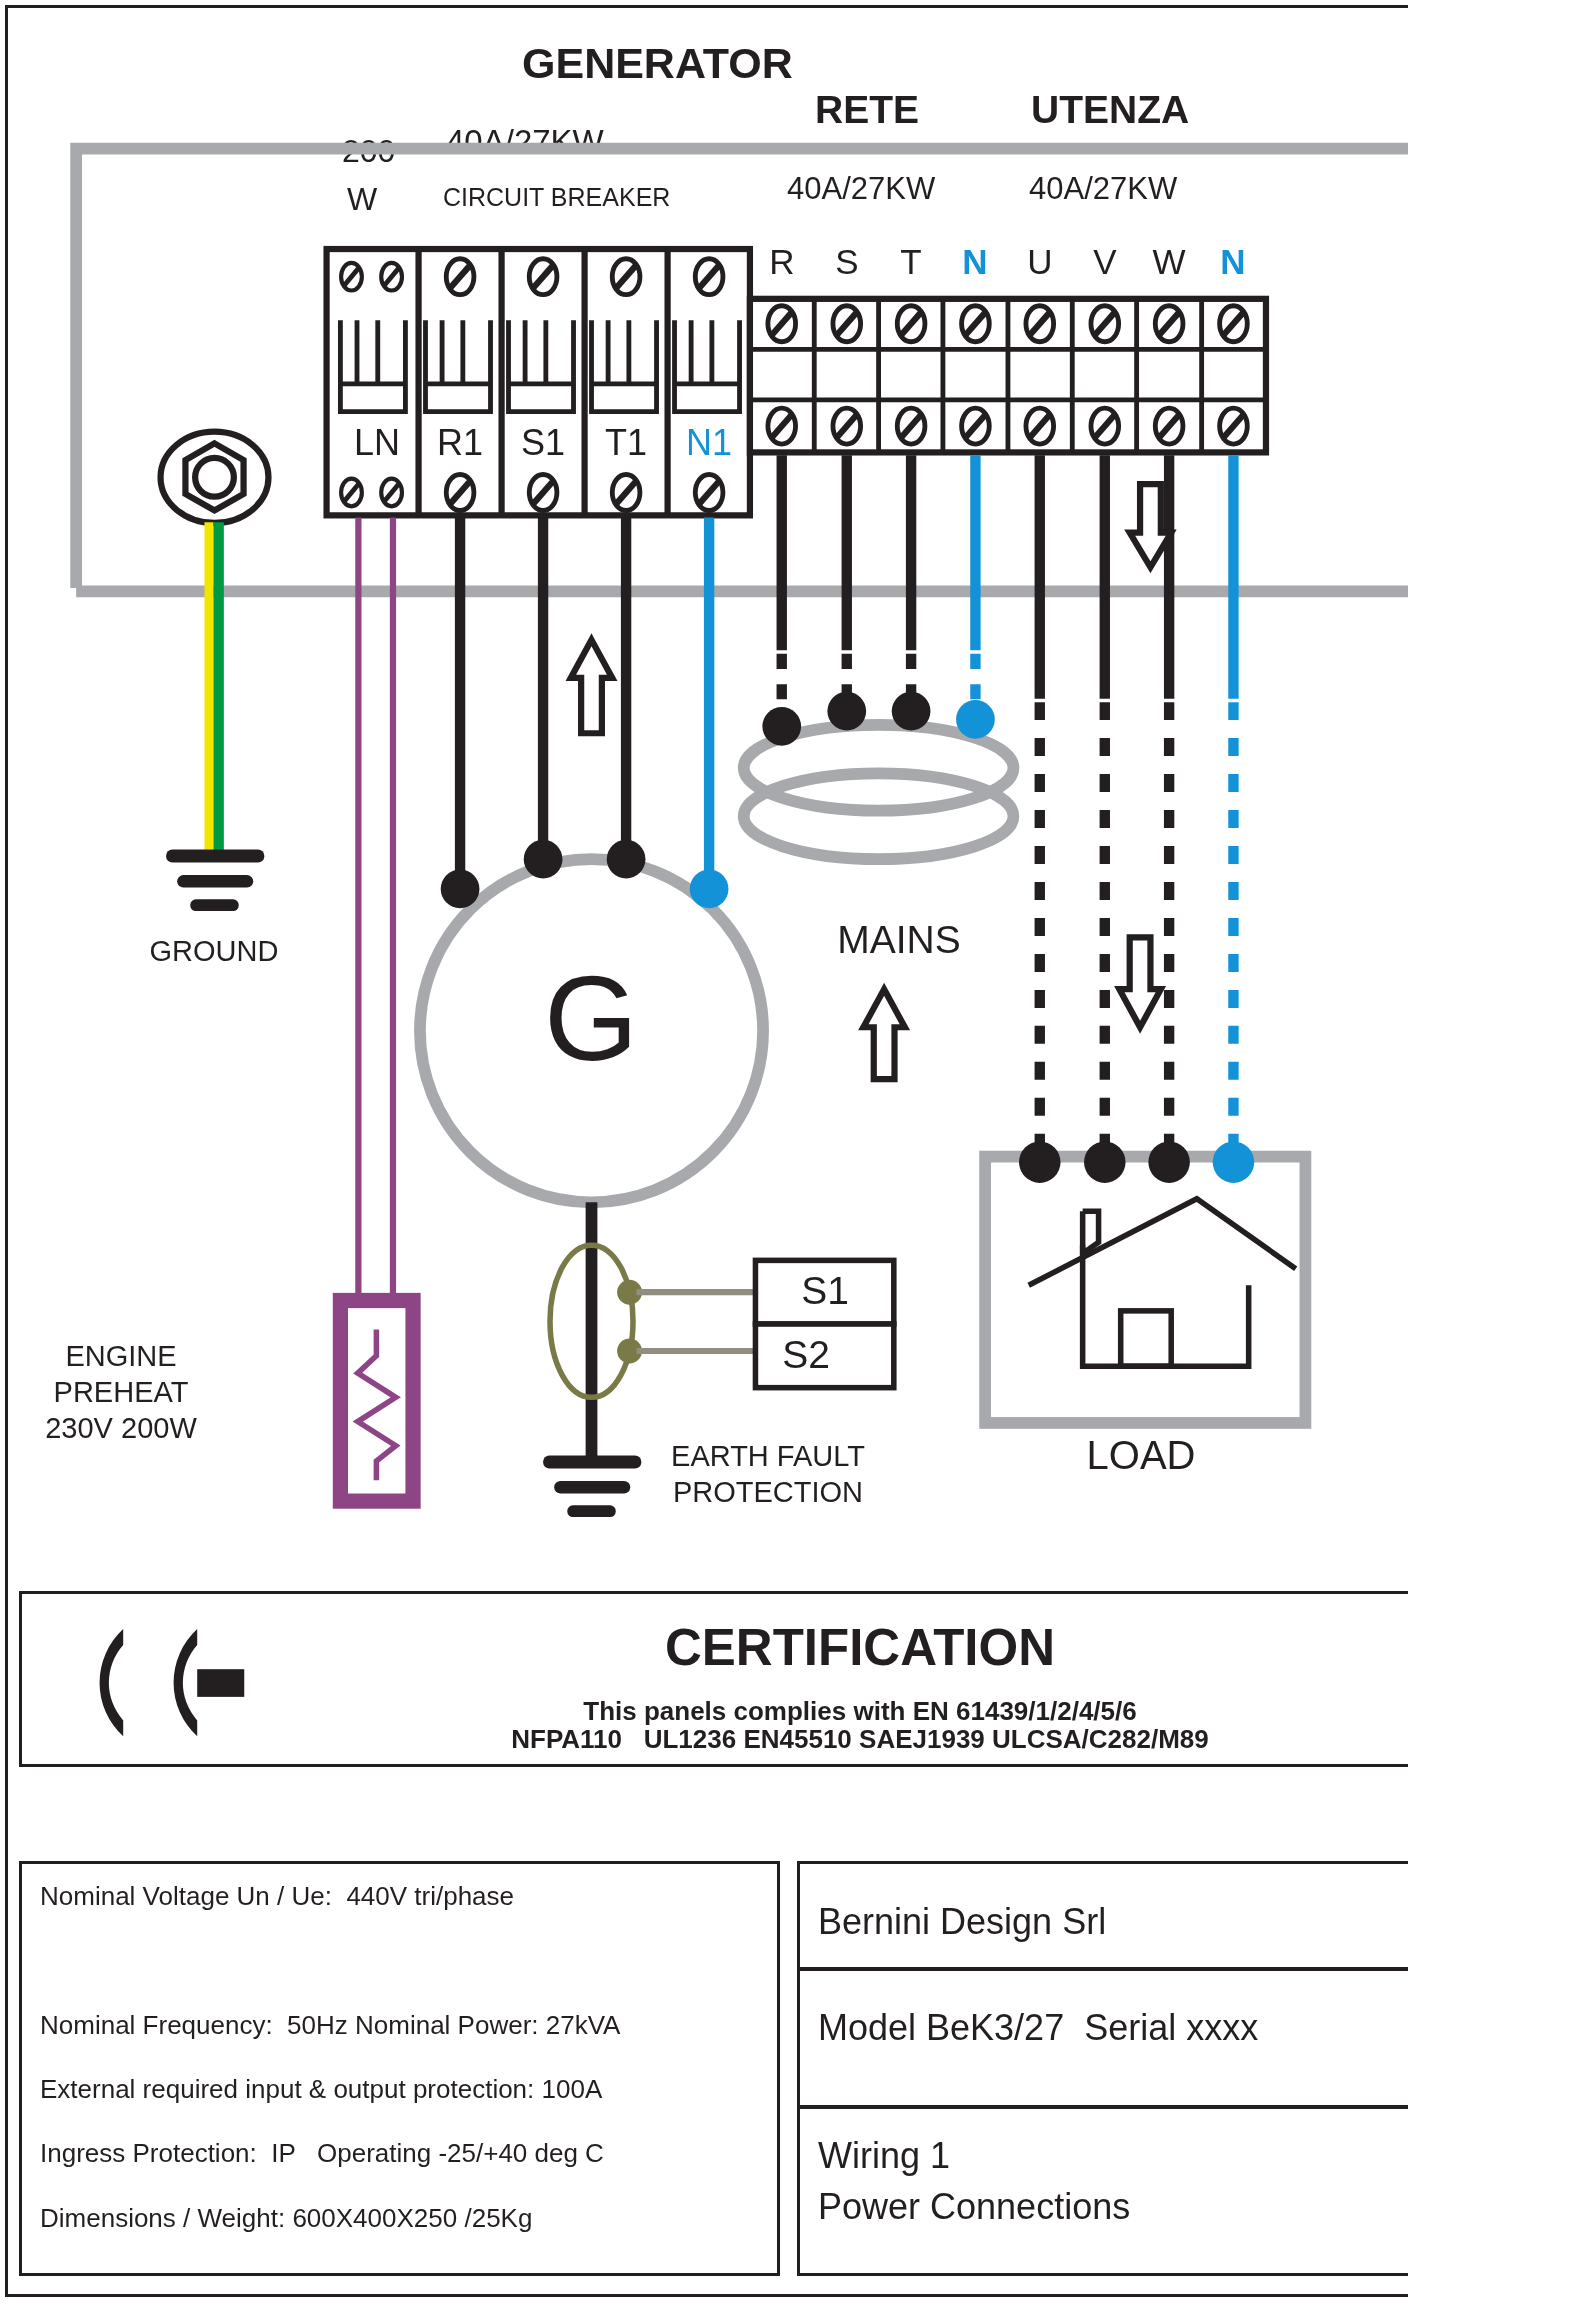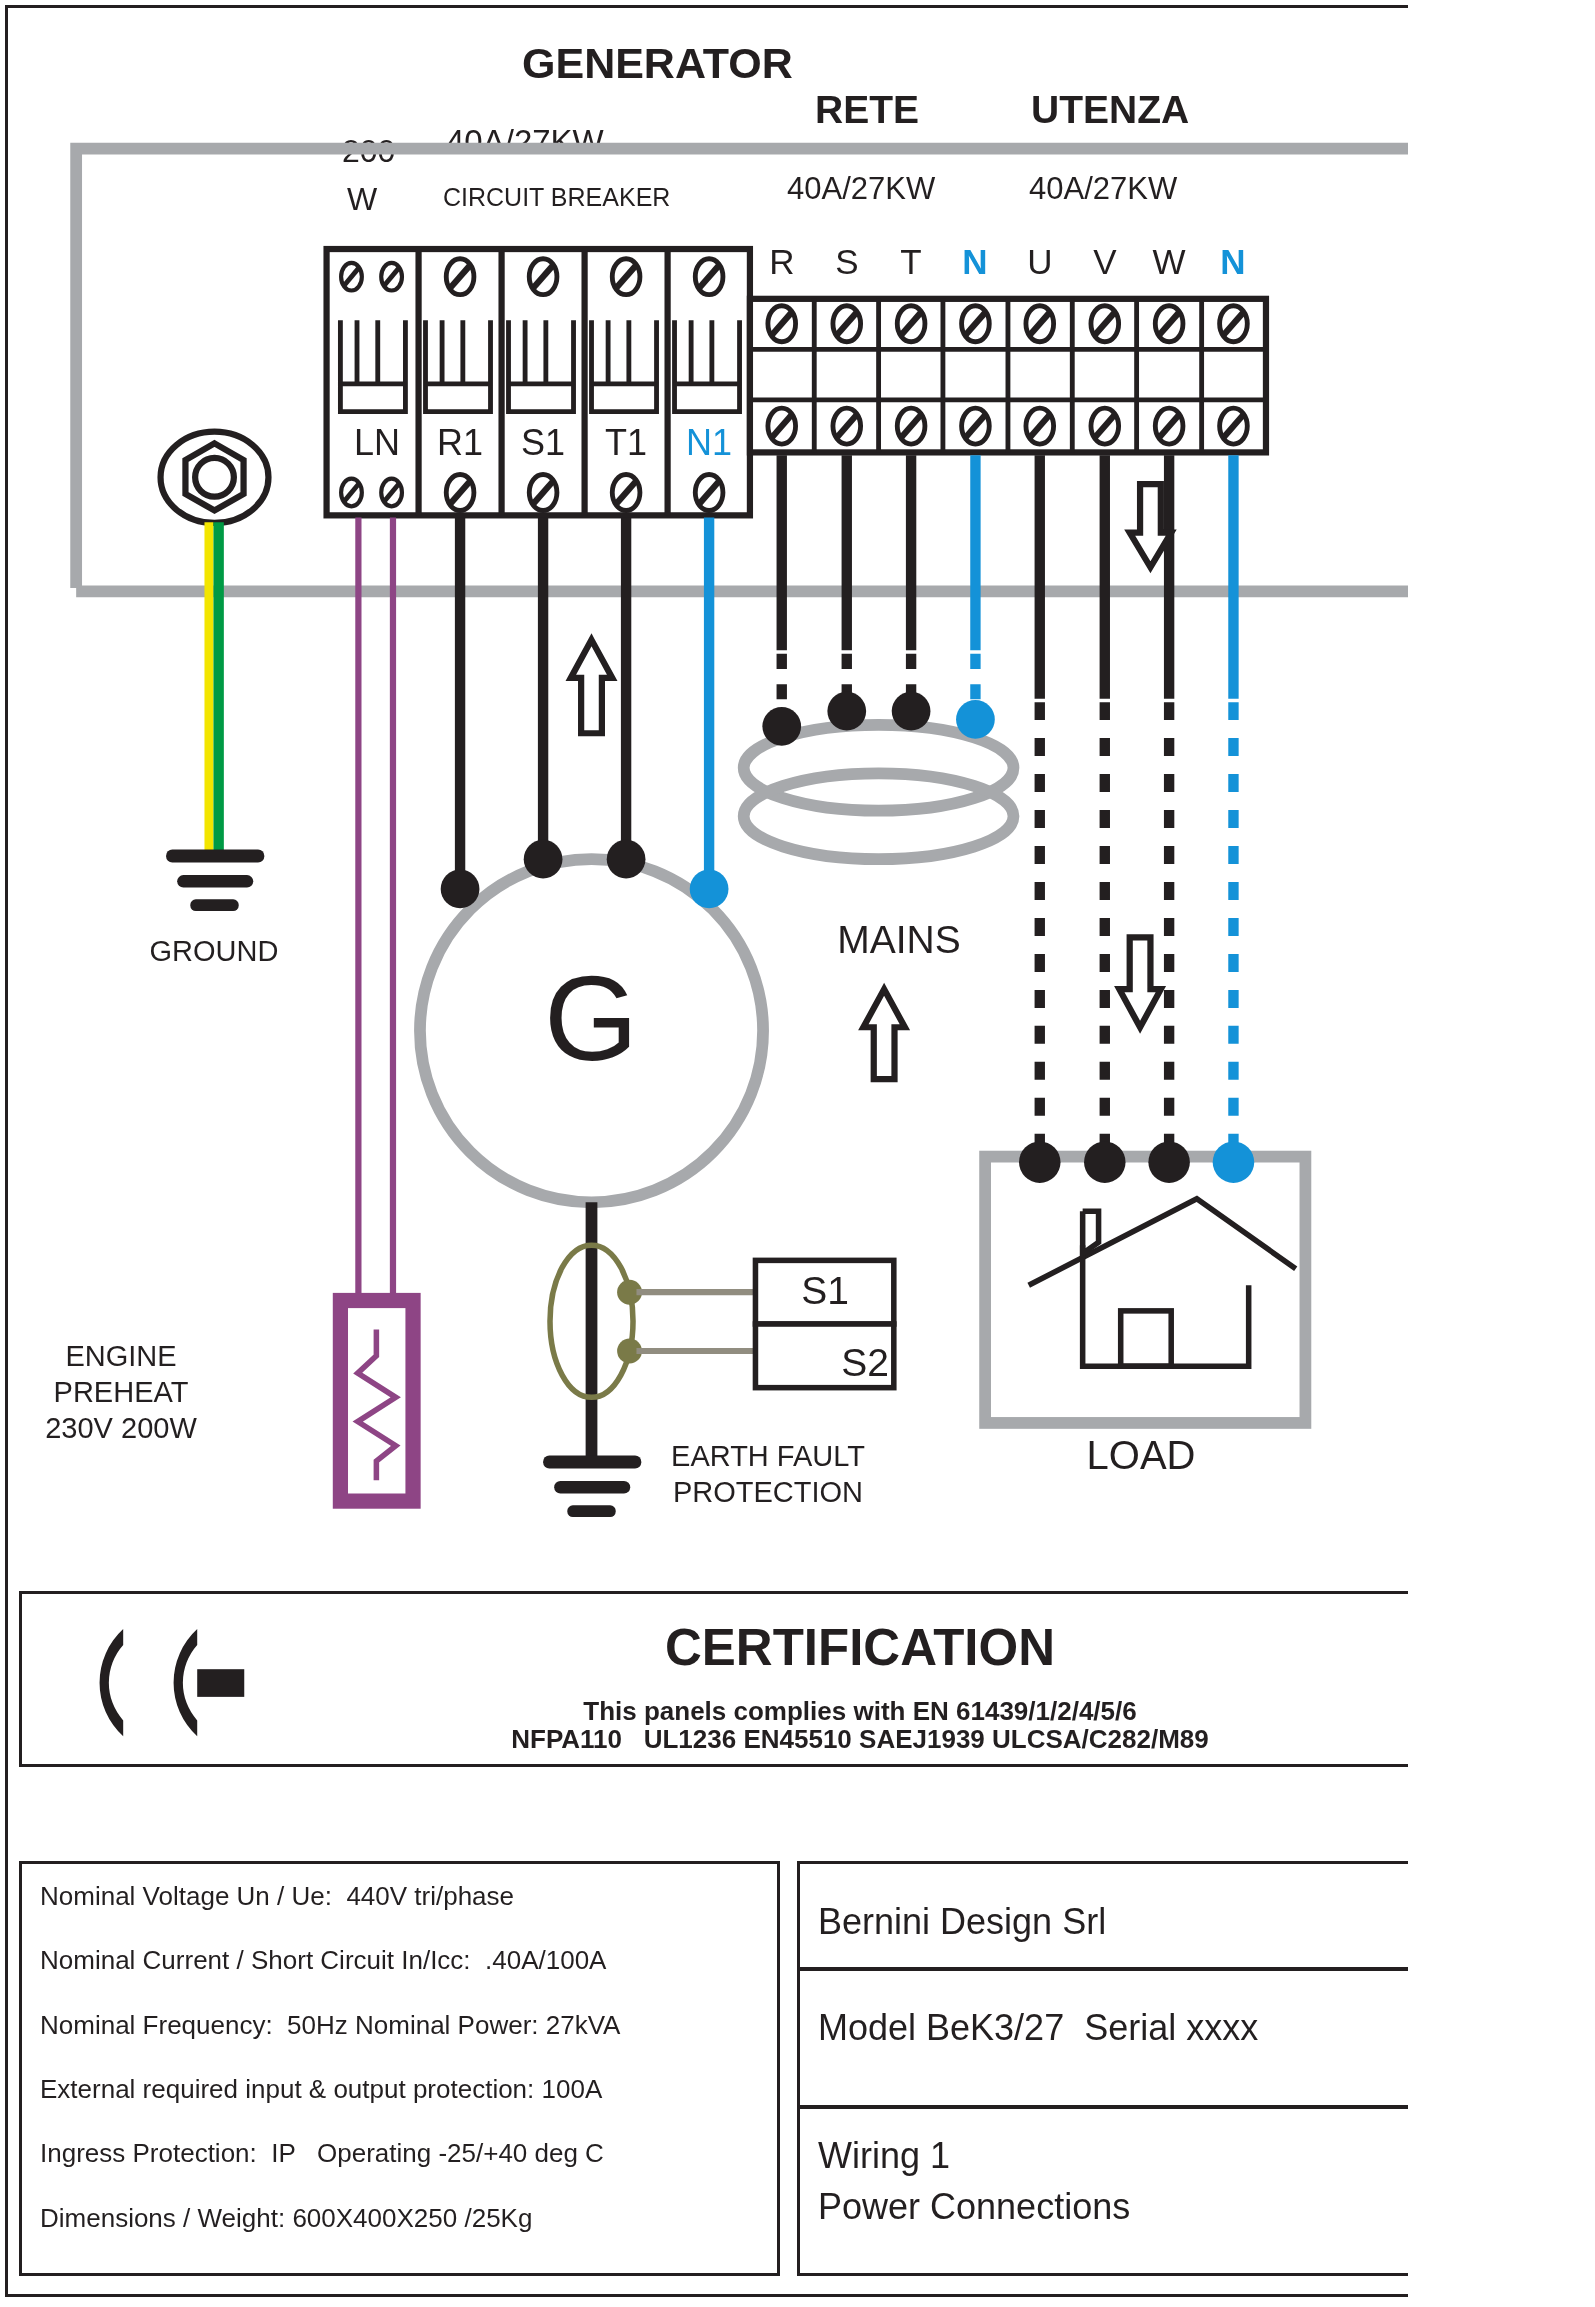--- a/index.html
+++ b/index.html
@@ -262,21 +262,21 @@
 
   <div class="txt ctr" style="left:214px;top:937px;font-size:29px;">GROUND</div>
 
   <div class="txt ctr" style="left:591px;top:958px;font-size:121px;">G</div>
 
   <div class="txt ctr" style="left:899px;top:920px;font-size:39px;">MAINS</div>
 
   <div class="txt ctr" style="left:1141px;top:1435px;font-size:40px;">LOAD</div>
 
   <div class="txt ctr" style="left:825px;top:1271px;font-size:39px;">S1</div>
-  <div class="txt ctr" style="left:865px;top:1335px;font-size:39px;margin-top:8px;">S2</div>
+  <div class="txt ctr" style="left:806px;top:1335px;font-size:39px;">S2</div>
 
   <div class="txt ctr" style="left:768px;top:1442px;font-size:29px;">EARTH FAULT</div>
   <div class="txt ctr" style="left:768px;top:1478px;font-size:29px;">PROTECTION</div>
 
   <div class="txt ctr" style="left:121px;top:1342px;font-size:29px;">ENGINE</div>
   <div class="txt ctr" style="left:121px;top:1378px;font-size:29px;">PREHEAT</div>
   <div class="txt ctr" style="left:121px;top:1414px;font-size:29px;">230V 200W</div>
 
   <div class="panelbox" style="left:19.4px;top:1591px;width:1555px;height:176px;border-width:3.5px;"></div>
   <svg width="1596" height="2307" viewBox="0 0 2307 3335" style="pointer-events:none;">
@@ -285,21 +285,20 @@
       <path d="M 285 2355 A 105 105 0 0 0 285 2510 L 285 2487 A 82 82 0 0 1 285 2378 Z"></path>
       <rect x="285" y="2413" width="68" height="40"></rect>
     </g>
   </svg>
   <div class="txt ctr" style="left:860px;top:1622px;font-size:51px;font-weight:bold;">CERTIFICATION</div>
   <div class="txt ctr" style="left:860px;top:1690px;font-size:26px;font-weight:bold;margin-top:8px;">This panels complies with EN 61439/1/2/4/5/6</div>
   <div class="txt ctr" style="left:860px;top:1726px;font-size:26px;font-weight:bold;">NFPA110   UL1236 EN45510 SAEJ1939 ULCSA/C282/M89</div>
 
   <div class="panelbox" style="left:19.4px;top:1861px;width:761px;height:415px;border-width:3.5px;"></div>
   <div class="txt" style="left:40px;top:1883px;font-size:26px;">Nominal Voltage Un / Ue:  440V tri/phase</div>
-  <div class="txt" style="left:40px;top:1947px;font-size:26px;">Nominal Current / Short Circuit In/Icc:  .40A/100A</div>
   <div class="txt" style="left:40px;top:2012px;font-size:26px;">Nominal Frequency:  50Hz Nominal Power: 27kVA</div>
   <div class="txt" style="left:40px;top:2076px;font-size:26px;">External required input &amp; output protection: 100A</div>
   <div class="txt" style="left:40px;top:2140px;font-size:26px;">Ingress Protection:  IP   Operating -25/+40 deg C</div>
   <div class="txt" style="left:40px;top:2205px;font-size:26px;">Dimensions / Weight: 600X400X250 /25Kg</div>
 
   <div class="panelbox" style="left:797px;top:1861px;width:778px;height:415px;border-width:3.5px;"></div>
   <div class="abs" style="left:797px;top:1967px;width:778px;height:3.5px;background:#231f20;"></div>
   <div class="abs" style="left:797px;top:2105px;width:778px;height:3.5px;background:#231f20;"></div>
   <div class="txt" style="left:818px;top:1904px;font-size:36px;text-align:center;">Bernini Design Srl</div>
   <div class="txt" style="left:818px;top:2010px;font-size:36px;">Model BeK3/27  Serial xxxx</div>

